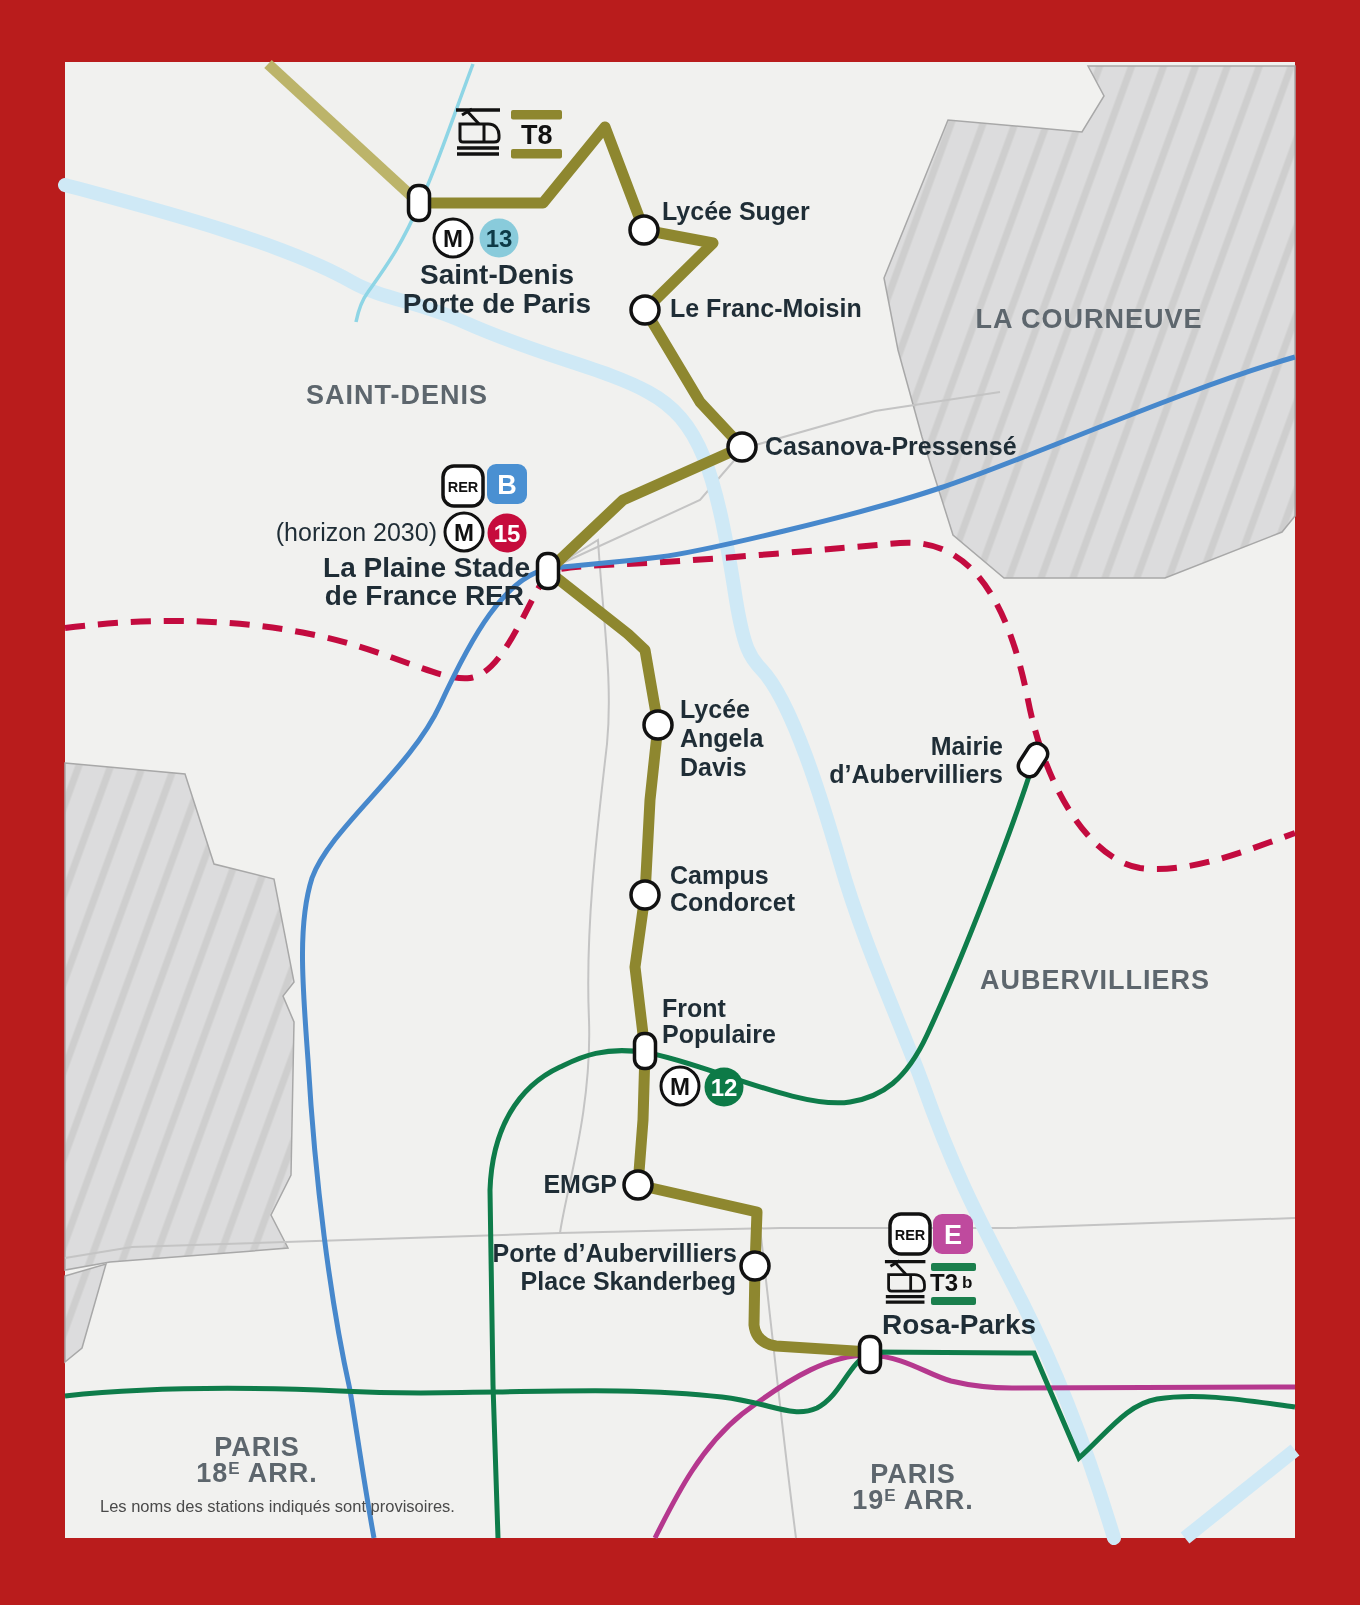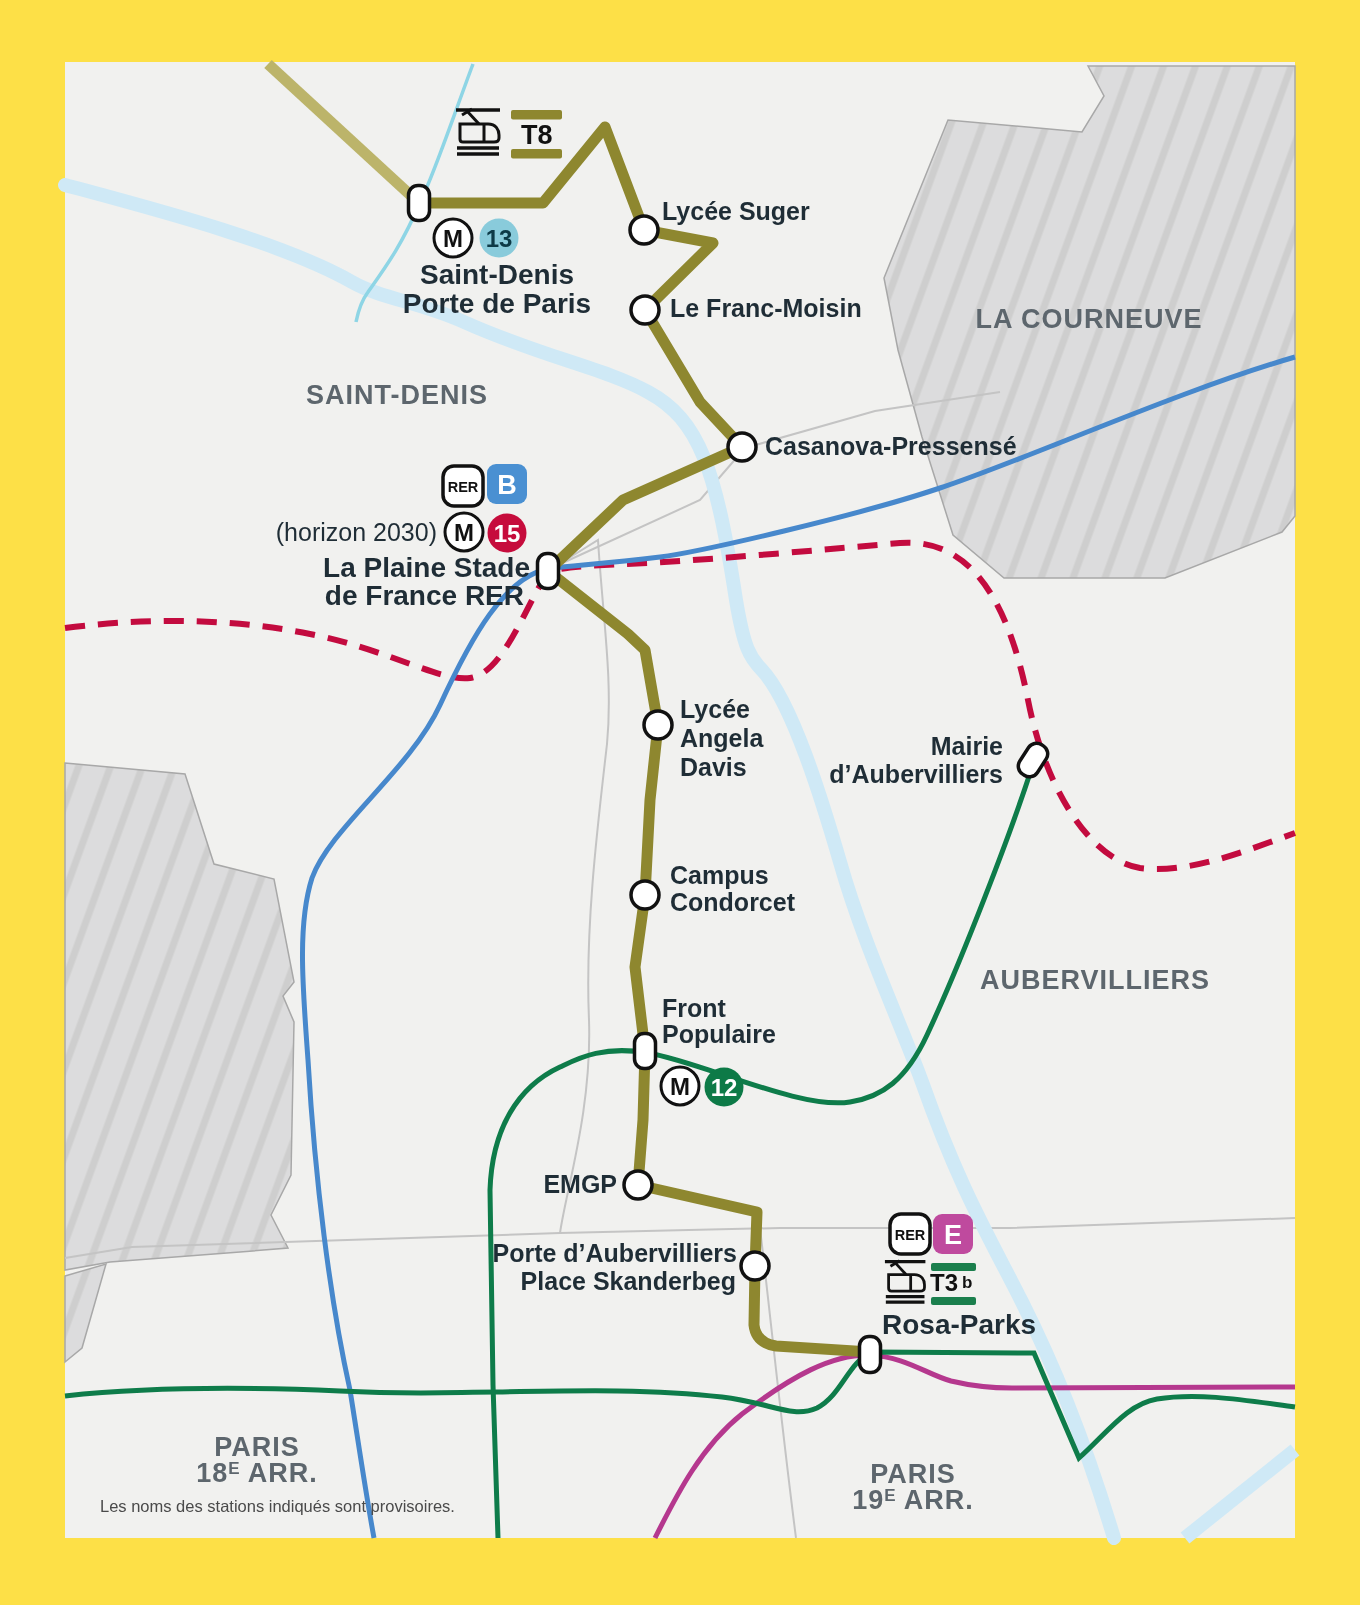--- a/index.html
+++ b/index.html
@@ -1,16 +1,16 @@
 <!DOCTYPE html>
 <html><head>
 <meta charset="utf-8">
 <style>
   html,body{margin:0;padding:0;background:#ffffff;}
-  .page{width:1360px;height:1605px;position:relative;background:#fde047;font-family:"Liberation Sans",sans-serif;}
+  .page{width:1360px;height:1605px;position:relative;background:#b91c1c;font-family:"Liberation Sans",sans-serif;}
   svg{display:block;}
   text{font-family:"Liberation Sans",sans-serif;}
   .st-label{font-size:25px;font-weight:700;fill:#1f2d36;}
   .st-label-big{font-size:28px;font-weight:700;fill:#1f2d36;}
   .area-label{font-size:27px;font-weight:700;fill:#5d666d;letter-spacing:1px;}
   .horizon{font-size:25px;font-weight:400;fill:#1f2d36;}
   .note{font-size:16.5px;font-weight:400;fill:#4a4a4a;}
   .badge-letter{font-weight:700;fill:#ffffff;}
   .badge-dark{font-weight:700;fill:#111111;}
 </style>

